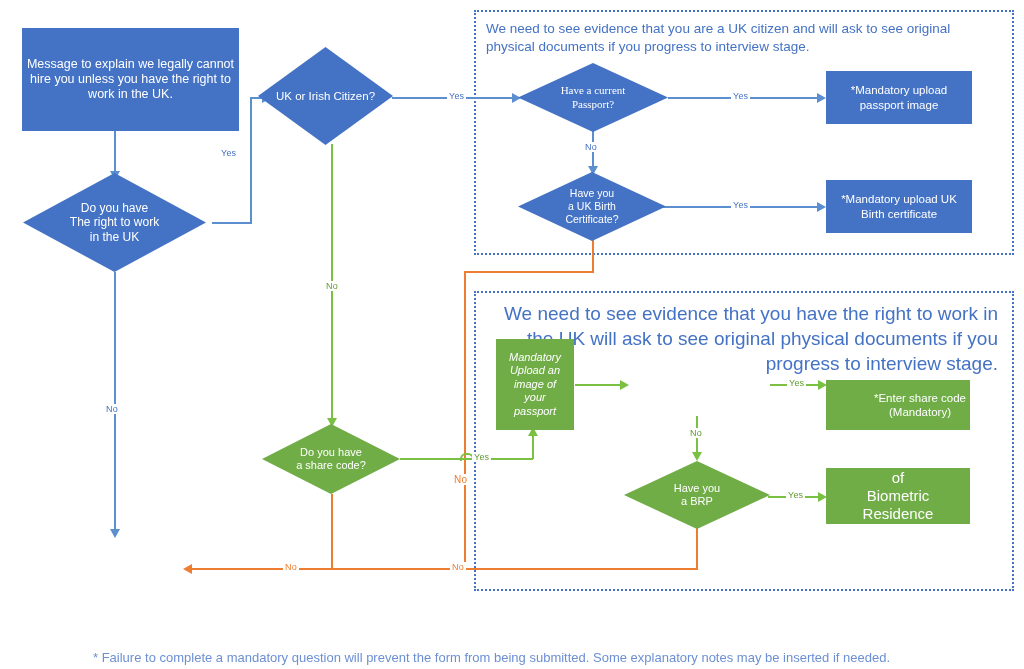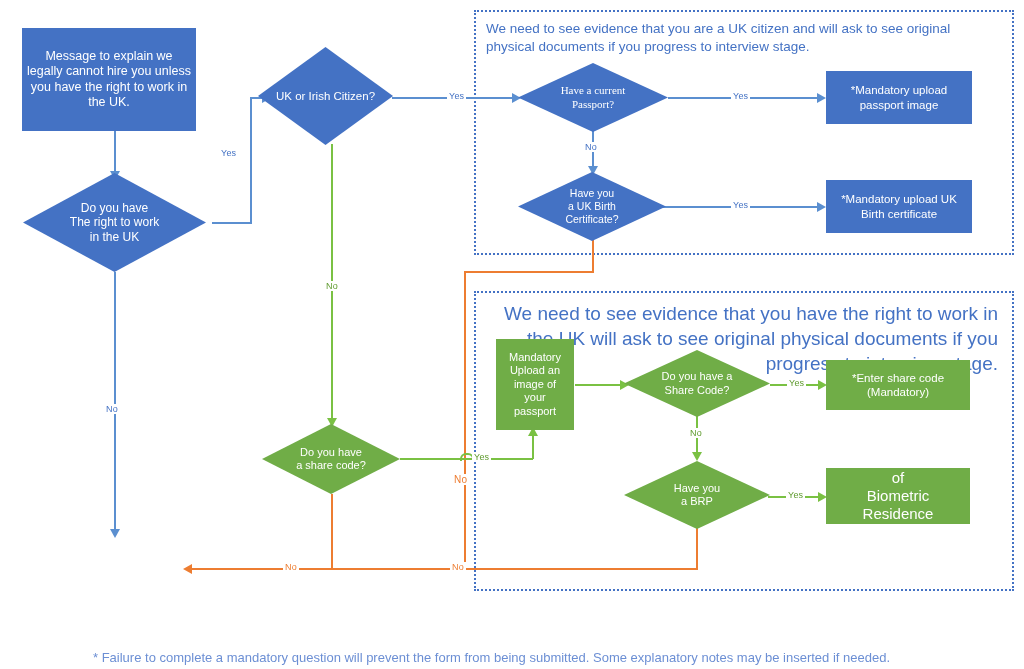--- a/index.html
+++ b/index.html
@@ -133,21 +133,21 @@
   <div class="elabel el-green el-bg" style="left:688px;top:428px;">No</div>
 
   <div class="ln h c-green" style="left:768px;top:496px;width:54px;"></div>
   <div class="arrow a-r ar-green" style="left:818px;top:492px;"></div>
   <div class="elabel el-green el-bg" style="left:786px;top:490px;">Yes</div>
 
   <div class="ln v c-orange" style="left:696px;top:528px;height:42px;"></div>
   <div class="ln h c-orange" style="left:464px;top:568px;width:234px;"></div>
   <div class="elabel el-orange el-bg" style="left:450px;top:562px;">No</div>
 
-  <div class="node rect blue" style="left:22px;top:28px;width:174px;height:103px;font-size:12.5px;">
+  <div class="node rect blue" style="left:22px;top:28px;width:217px;height:103px;font-size:12.5px;">
     <span class="txt">Message to explain we legally cannot hire you unless you have the right to work in the UK.</span>
   </div>
 
   <div class="diamond" style="left:23px;top:173px;width:183px;height:99px;">
     <svg class="shape" viewBox="0 0 183 99" preserveAspectRatio="none">
       <polygon points="91.5,0 183,49.5 91.5,99 0,49.5" fill="#4472C4"></polygon>
     </svg>
     <div class="label" style="font-size:12px;">Do you have<br>The right to work<br>in the UK</div>
   </div>
 
@@ -180,32 +180,26 @@
     <span class="txt">*Mandatory upload<br>passport image</span>
   </div>
 
   <div class="diamond" style="left:262px;top:424px;width:138px;height:70px;">
     <svg class="shape" viewBox="0 0 138 70" preserveAspectRatio="none">
       <polygon points="69,0 138,35 69,70 0,35" fill="#70AD47"></polygon>
     </svg>
     <div class="label" style="font-size:11px;">Do you have<br>a share code?</div>
   </div>
 
-  <div class="node rect green" style="left:496px;top:339px;width:78px;height:91px;font-size:11px;">
+  <div class="node rect green" style="left:496px;top:339px;width:78px;height:91px;font-size:11px;font-style:italic;">
     <span class="txt">Mandatory<br>Upload an<br>image of<br>your<br>passport</span>
   </div>
 
-  <div class="diamond" style="left:624px;top:350px;width:146px;height:67px;">
-    <svg class="shape" viewBox="0 0 146 67" preserveAspectRatio="none">
-      <polygon points="73,0 146,33.5 73,67 0,33.5" fill="#70AD47"></polygon>
-    </svg>
-    <div class="label" style="font-size:11px;">Do you have a<br>Share Code?</div>
-  </div>
-
-  <div class="node rect green" style="left:826px;top:360px;width:144px;height:50px;font-size:11.5px;">
+
+  <div class="node rect green" style="left:826px;top:380px;width:144px;height:50px;font-size:11.5px;justify-content:flex-end;">
     <span class="txt">*Enter share code<br>(Mandatory)</span>
   </div>
 
   <div class="diamond" style="left:624px;top:461px;width:146px;height:68px;">
     <svg class="shape" viewBox="0 0 146 68" preserveAspectRatio="none">
       <polygon points="73,0 146,34 73,68 0,34" fill="#70AD47"></polygon>
     </svg>
     <div class="label" style="font-size:11px;">Have you<br>a BRP</div>
   </div>
 

